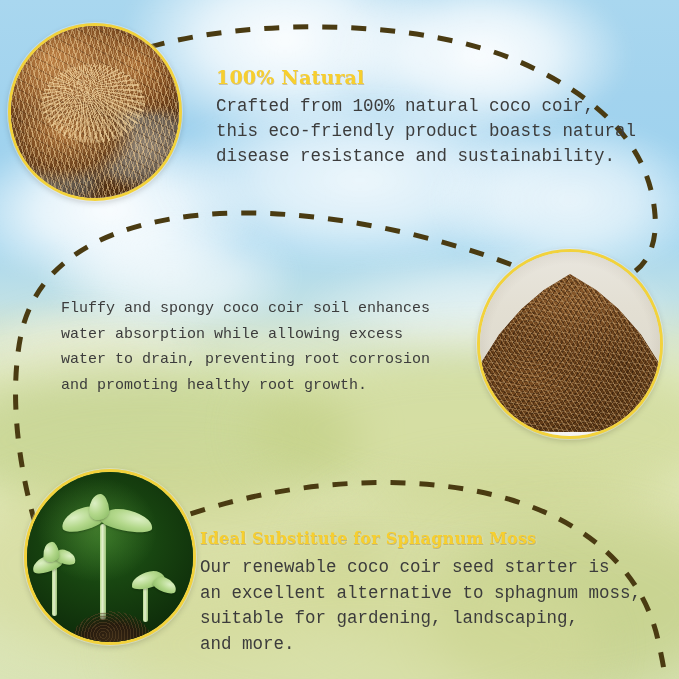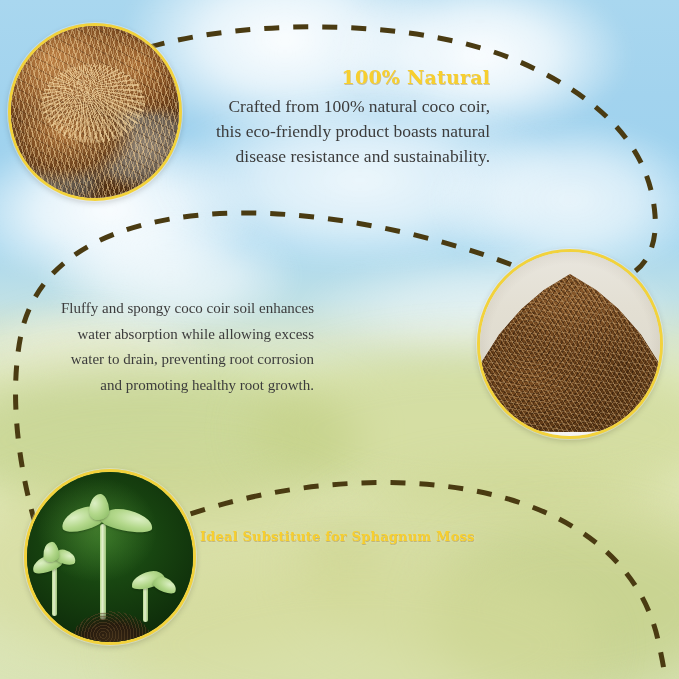--- a/index.html
+++ b/index.html
@@ -191,45 +191,45 @@
     border-radius: 50% 50% 0 0 / 100% 100% 0 0;
   }
   .soil-tex {
     position: absolute;
     left: 26%; bottom: -2%; width: 50%; height: 20%;
     background: repeating-radial-gradient(circle at 40% 70%, rgba(95,72,40,0.5) 0 1px, rgba(95,72,40,0) 1px 3px);
     border-radius: 50% 50% 0 0 / 100% 100% 0 0;
   }
 
   
-  .block { position: absolute; text-align: right; }
+  .block { position: absolute; }
   .heading {
     font-family: "DejaVu Serif", serif;
     font-weight: bold;
     color: #f7cf2e;
     text-shadow: 0.5px 1px 0 rgba(120,80,0,0.30), 1px 1px 2px rgba(255,255,255,0.35);
     letter-spacing: 0.2px;
     white-space: nowrap;
   }
   .body-text {
     color: #3c3c3c;
-    font-family: Liberation Serif, serif;
+    font-family: Liberation Mono, monospace;
     white-space: pre-line;
   }
 
   #block-natural { left: 216px; top: 66px; }
   #block-natural .heading { font-size: 19px; }
   #block-natural .body-text { font-size: 17.5px; line-height: 25px; margin-top: 6px; }
 
   #block-breathable { left: 61px; top: 290px; }
   #block-breathable .heading { font-size: 20px; }
   #block-breathable .body-text { font-size: 15px; line-height: 25.5px; margin-top: 6px; }
 
   #block-substitute { left: 200px; top: 529px; }
-  #block-substitute .heading { font-size: 13px; }
+  #block-substitute .heading { font-size: 16px; }
   #block-substitute .body-text { font-size: 17.5px; line-height: 25.5px; margin-top: 7px; }
 </style>
 </head>
 <body>
 
 <div id="infographic">
 
   <div class="bg-base"></div>
   <div class="cloud c1"></div>
   <div class="cloud c2"></div>
@@ -318,15 +318,19 @@
 
   <div class="block" id="block-breathable">
     <div class="body-text">Fluffy and spongy coco coir soil enhances
 water absorption while allowing excess
 water to drain, preventing root corrosion
 and promoting healthy root growth.</div>
   </div>
 
   <div class="block" id="block-substitute">
     <div class="heading">Ideal Substitute for Sphagnum Moss</div>
+    <div class="body-text">Our renewable coco coir seed starter is
+an excellent alternative to sphagnum moss,
+suitable for gardening, landscaping,
+and more.</div>
   </div>
 
 </div>
 
 </body></html>

